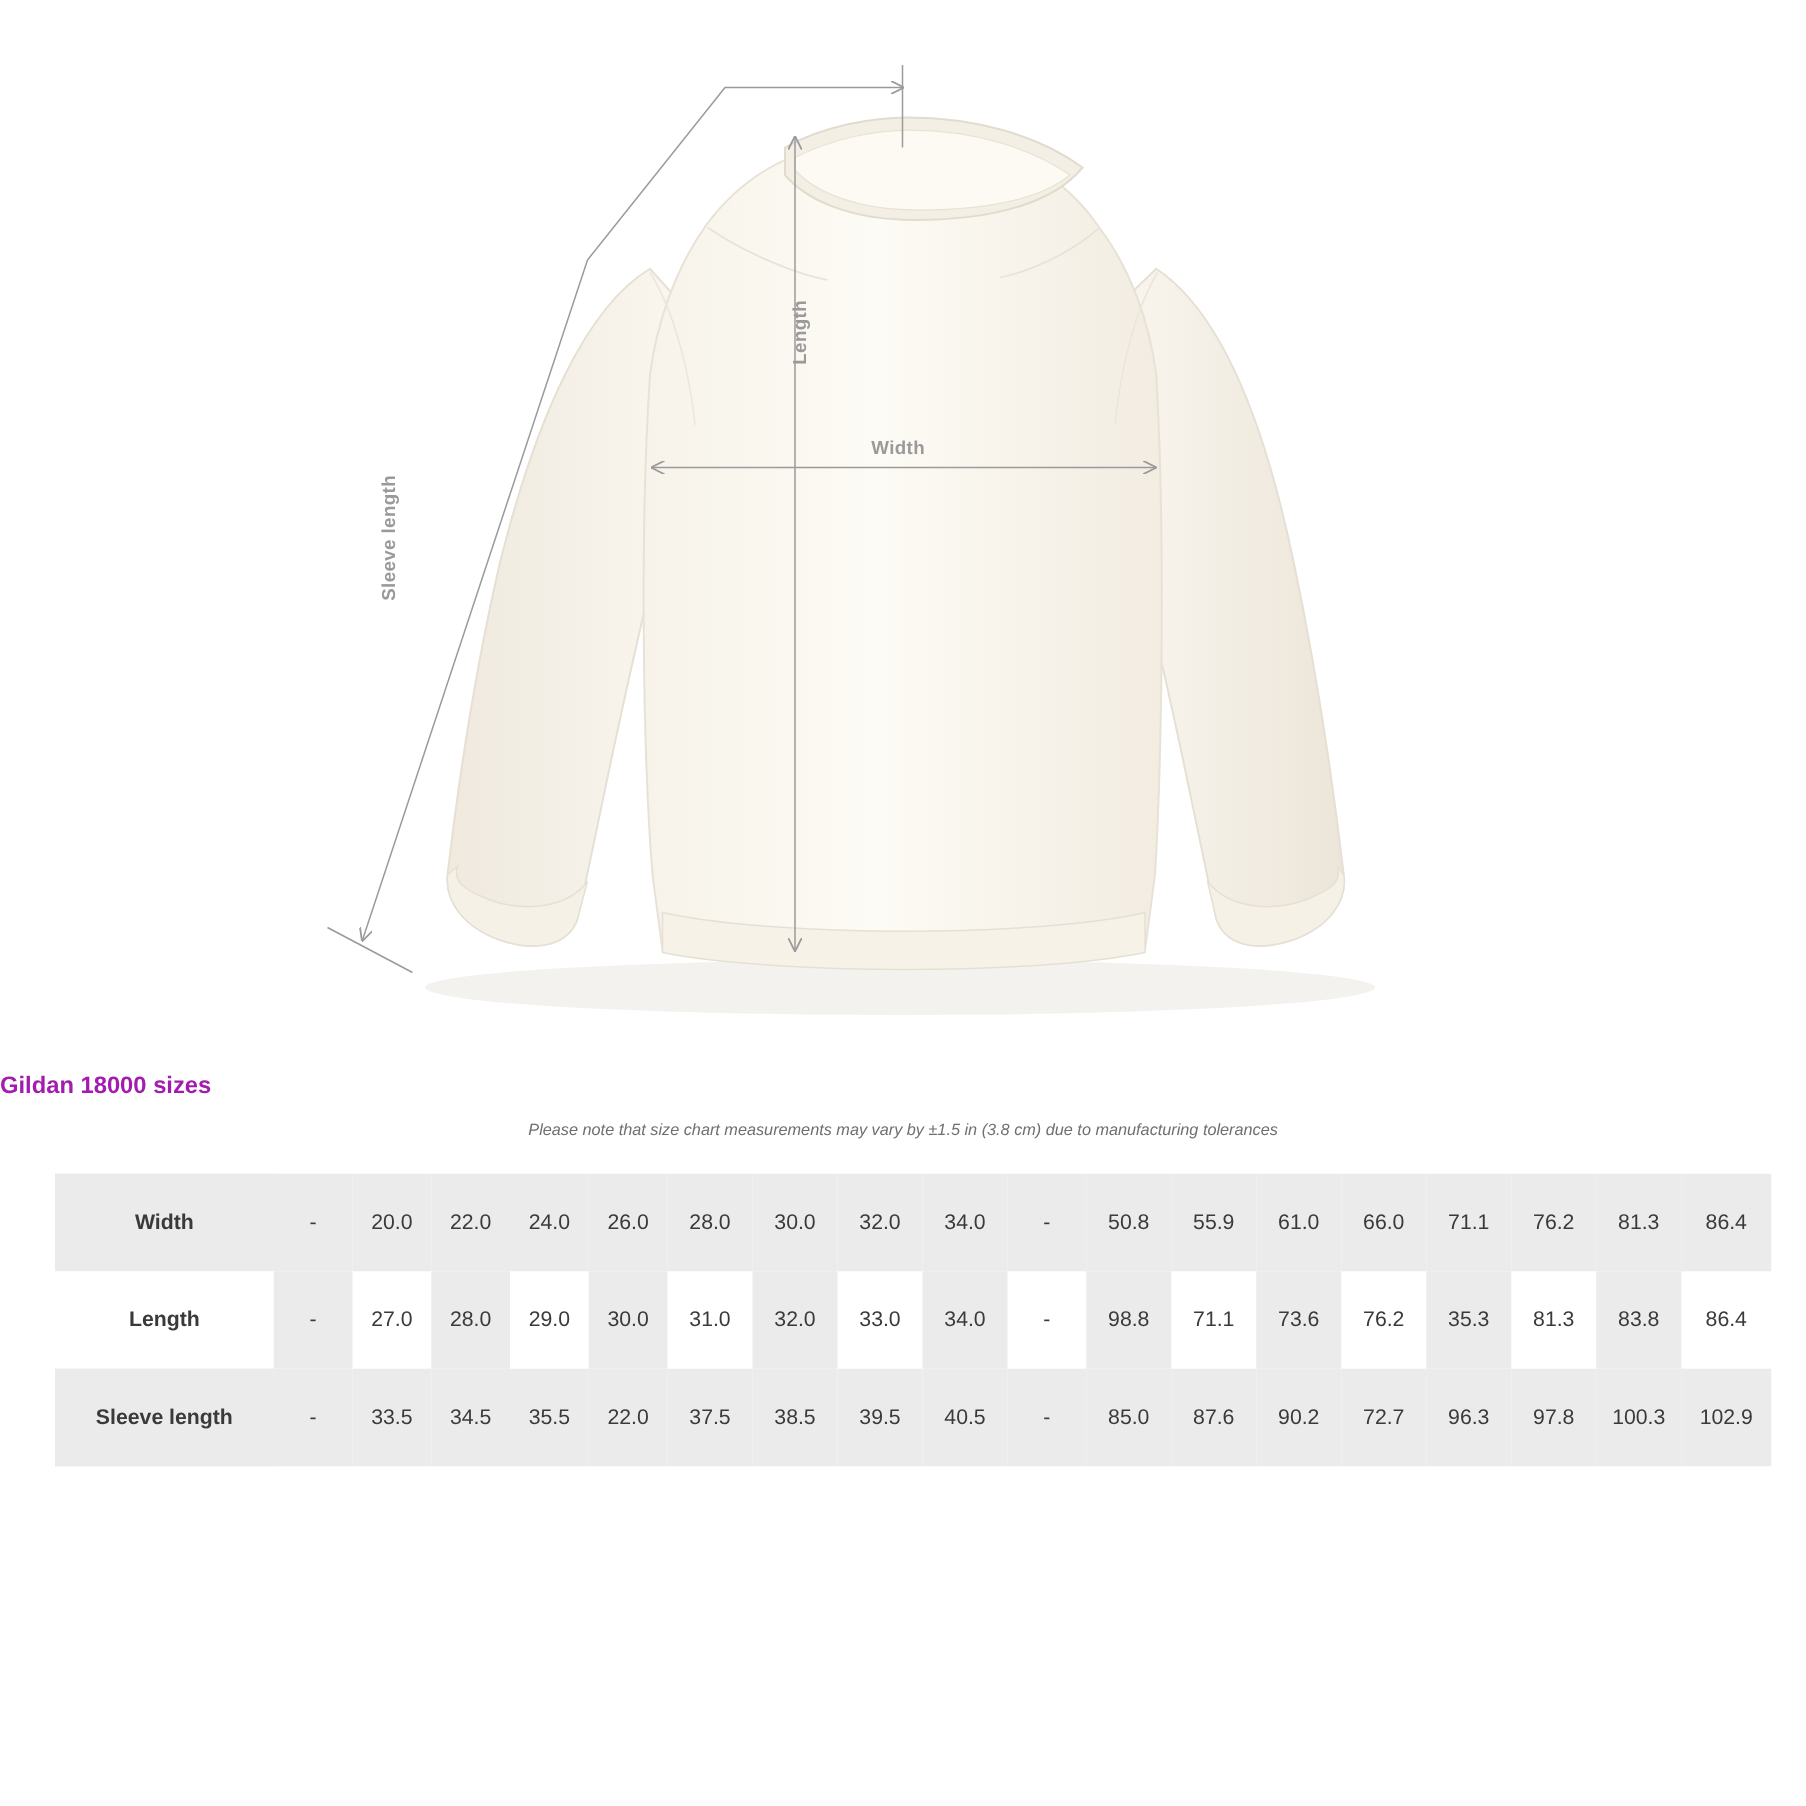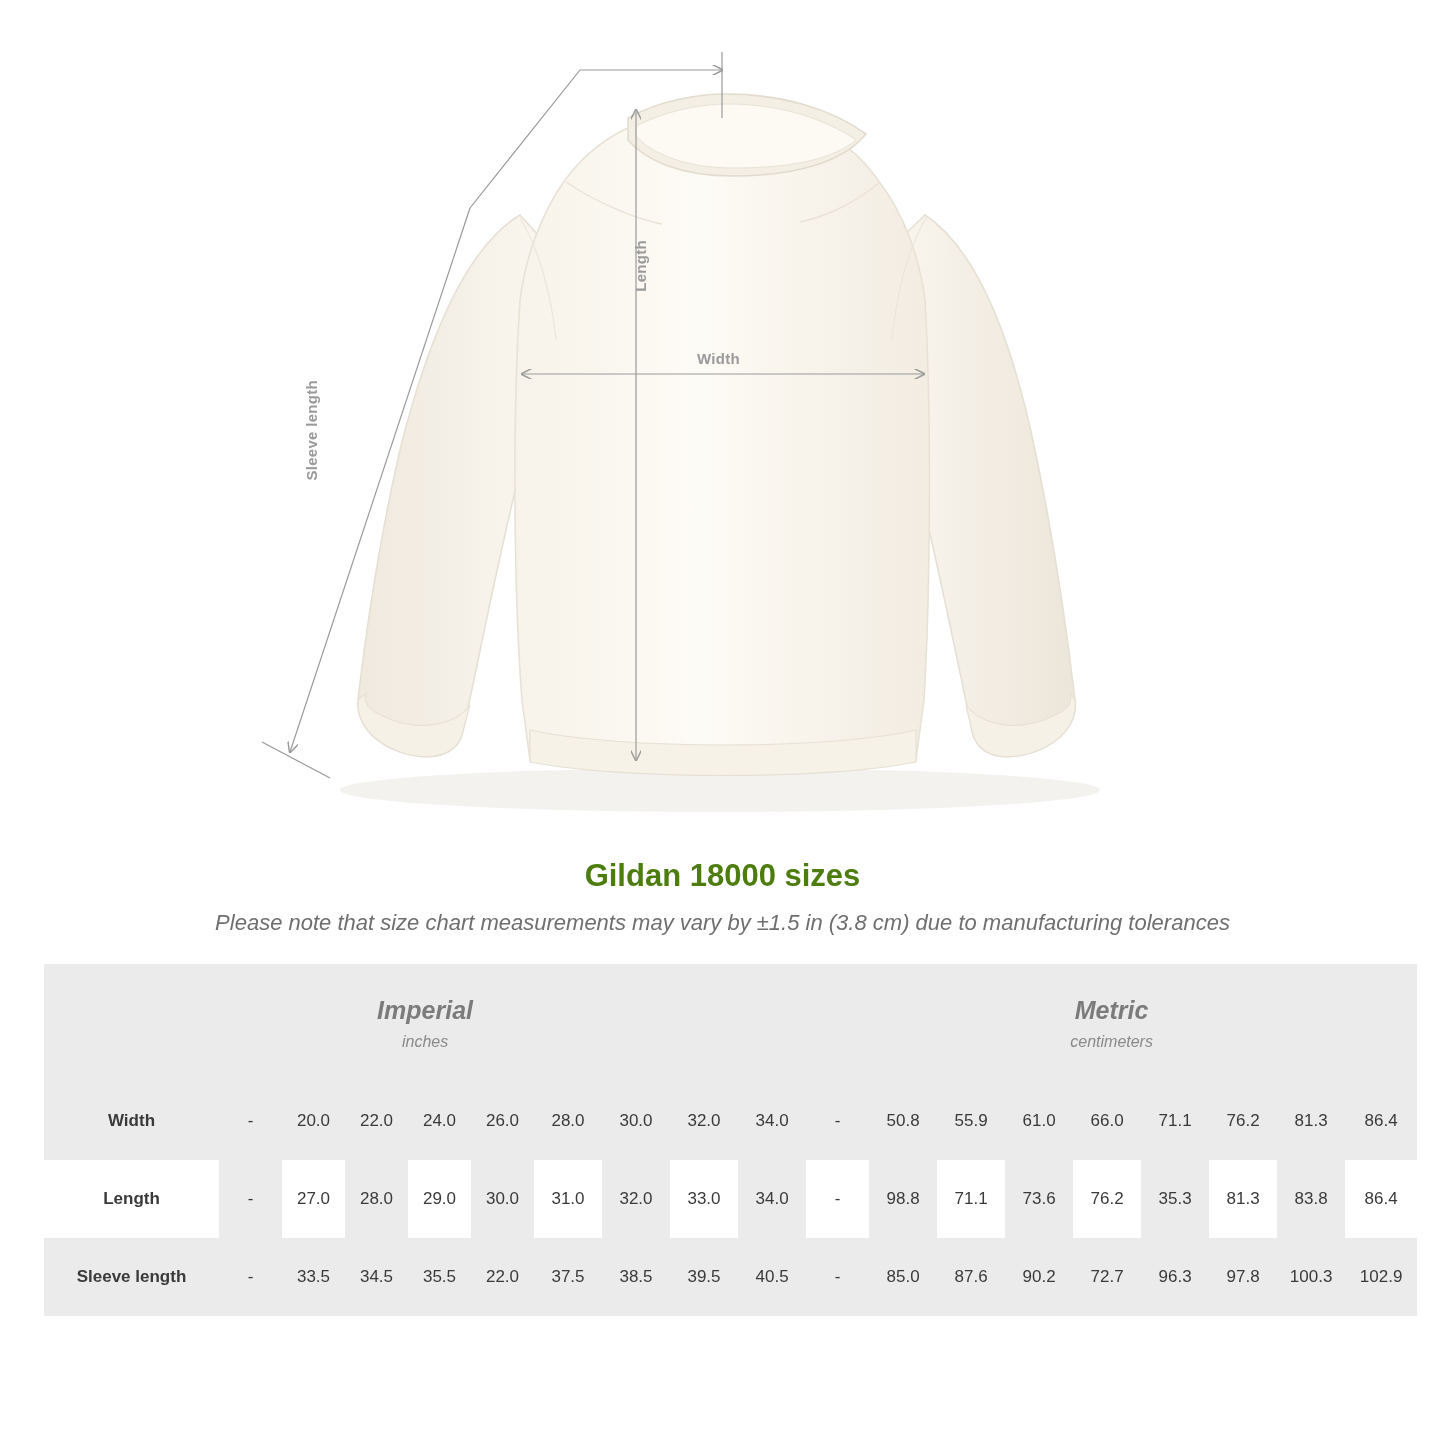--- a/index.html
+++ b/index.html
@@ -53,29 +53,29 @@
   .dim-sleeve {
     left: 303px;
     top: 380px;
     writing-mode: vertical-rl;
     text-orientation: mixed;
     transform: rotate(180deg);
   }
 
   
   .title {
-    text-align: center;
-    font-size: 31px;
-    font-weight: bold;
-    color: #4d7c0f;
+    text-align: left;
+    font-size: 19px;
+    font-weight: bold;
+    color: #a21caf;
     margin-top: 18px;
   }
   .subtitle {
     text-align: center;
-    font-size: 22px;
+    font-size: 13px;
     font-style: italic;
     color: #6f6f6f;
     margin-top: 16px;
   }
 
   
   .table-wrap {
     margin: 28px 44px 0 44px;
   }
   table.size-chart {
@@ -231,30 +231,20 @@
           <col style="width:68px">
         <col style="width:68px">
           <col style="width:68px">
           <col style="width:68px">
         <col style="width:68px">
           <col style="width:68px">
           <col style="width:72px">
       </colgroup>
 
       <tbody>
-          <tr class="unit-band">
-        <td colspan="10">
-          <div class="unit-name">Imperial</div>
-          <div class="unit-sub">inches</div>
-        </td>
-        <td colspan="9">
-          <div class="unit-name">Metric</div>
-          <div class="unit-sub">centimeters</div>
-        </td>
-      </tr>
 
 
       <tr class="data-row row-alt">
         <td class="row-label first-col">Width</td>
         <td>-</td>
         <td>20.0</td>
         <td>22.0</td>
         <td>24.0</td>
         <td>26.0</td>
         <td>28.0</td>

